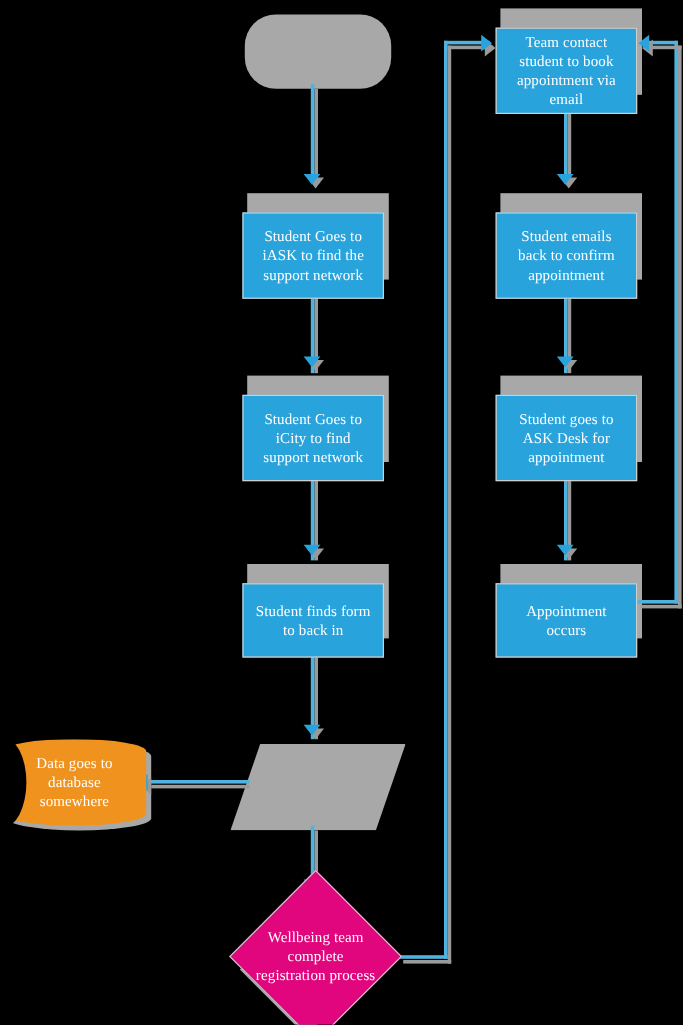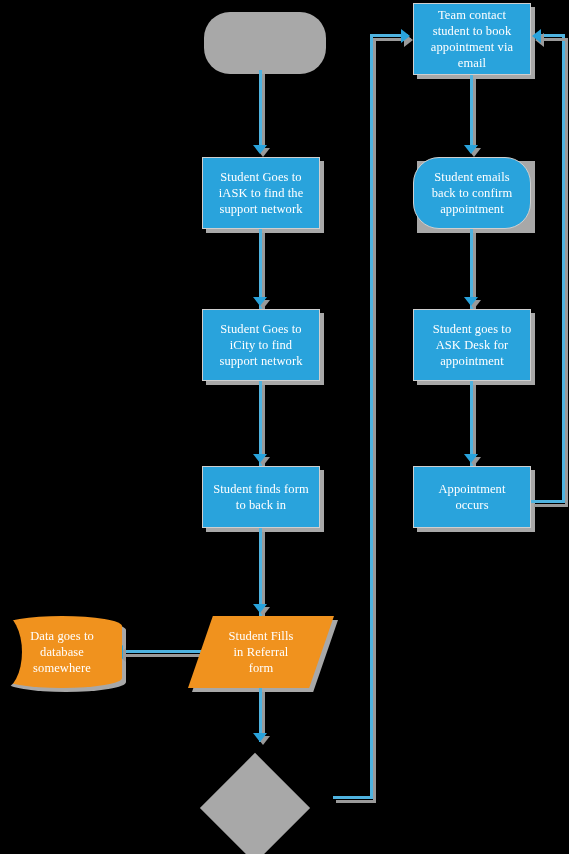--- a/index.html
+++ b/index.html
@@ -30,20 +30,21 @@
     letter-spacing: 0.1px;
     pointer-events: none;
   }
 
   .node {
     position: absolute;
     display: flex;
     align-items: center;
     justify-content: center;
     box-sizing: border-box;
+    margin-top: 20px;
   }
 
   
   .shadow {
     position: absolute;
     background: #a8a8a8;
     z-index: 0;
   }
 
   
@@ -236,26 +237,20 @@
   </div>
 
   <div class="conn">
     <div class="line-shadow" style="left:262px; top:532px; width:3px; height:84px;"></div>
     <div class="line" style="left:259px; top:528px; width:3px; height:88px;"></div>
     <div class="arrow arrow-shadow-down" style="left:256px; top:607px;"></div>
     <div class="arrow arrow-down" style="left:253px; top:604px;"></div>
   </div>
 
   <div class="shadow" style="left:192px; top:620px; width:146px; height:72px; clip-path:polygon(17% 0%,100% 0%,83% 100%,0% 100%);"></div>
-  <div class="para-wrap" style="left:188px; top:616px; width:146px; height:72px;">
-    <div class="para-shape"></div>
-    <div class="node-label">Student Fills
-in Referral
-form</div>
-  </div>
 
   <div class="shadow" style="left:6px; top:620px; width:120px; height:72px; border-radius:50% / 14%;"></div>
   <div class="tape-wrap" style="left:2px; top:616px; width:120px; height:72px;">
     <div class="tape-shape"></div>
     <div class="tape-notch"></div>
     <div class="node-label">Data goes to
 database
 somewhere</div>
   </div>
 
@@ -267,38 +262,44 @@
   </div>
 
   <div class="conn">
     <div class="line-shadow" style="left:262px; top:692px; width:3px; height:50px;"></div>
     <div class="line" style="left:259px; top:688px; width:3px; height:54px;"></div>
     <div class="arrow arrow-shadow-down" style="left:256px; top:736px;"></div>
     <div class="arrow arrow-down" style="left:253px; top:733px;"></div>
   </div>
 
   <div class="shadow" style="left:216px; top:769px; width:78px; height:78px; transform:rotate(45deg);"></div>
+  <div class="diamond-wrap" style="left:190px; top:743px; width:146px; height:108px;">
+    <div class="diamond-shape" style="left:22px; top:3px; width:102px; height:102px; right:auto; bottom:auto;"></div>
+    <div class="node-label">Wellbeing team
+complete
+registration process</div>
+  </div>
 
   <div class="shadow" style="left:417px; top:7px; width:118px; height:72px;"></div>
   <div class="node box-blue" style="left:413px; top:3px; width:118px; height:72px;">
     <div class="node-label">Team contact
 student to book
 appointment via
 email</div>
   </div>
 
   <div class="conn">
     <div class="line-shadow" style="left:473px; top:79px; width:3px; height:74px;"></div>
     <div class="line" style="left:470px; top:75px; width:3px; height:78px;"></div>
     <div class="arrow arrow-shadow-down" style="left:467px; top:148px;"></div>
     <div class="arrow arrow-down" style="left:464px; top:145px;"></div>
   </div>
 
   <div class="shadow" style="left:417px; top:161px; width:118px; height:72px;"></div>
-  <div class="node box-blue" style="left:413px; top:157px; width:118px; height:72px;border-radius:26px;">
+  <div class="node box-blue" style="left:413px; top:157px; width:118px; height:72px;">
     <div class="node-label">Student emails
 back to confirm
 appointment</div>
   </div>
 
   <div class="conn">
     <div class="line-shadow" style="left:473px; top:233px; width:3px; height:78px;"></div>
     <div class="line" style="left:470px; top:229px; width:3px; height:82px;"></div>
     <div class="arrow arrow-shadow-down" style="left:467px; top:300px;"></div>
     <div class="arrow arrow-down" style="left:464px; top:297px;"></div>

